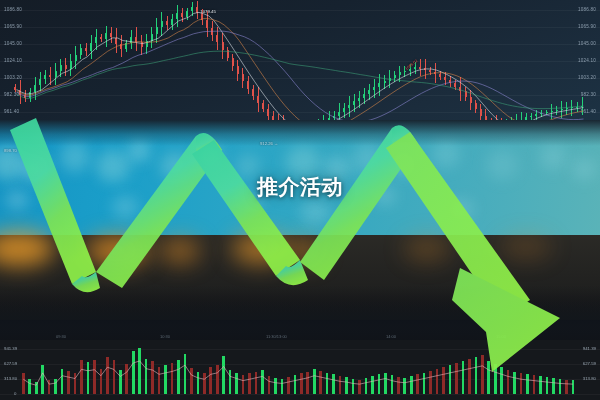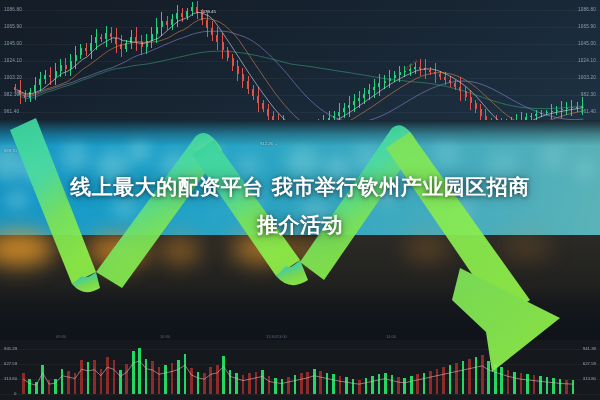--- a/index.html
+++ b/index.html
@@ -787,17 +787,16 @@
 
       <path d="M 392 128 Q 404 118 418 144 L 396 156 Q 394 144 392 142 Z" fill="url(#agrad)"></path>
 
       <path d="M 410 132 L 530 300 L 502 318 L 386 148 Z" fill="url(#agrad2)"></path>
 
       <path d="M 460 268 L 560 318 L 492 372 L 486 332 L 452 300 Z" fill="url(#agrad2)"></path>
     </g>
   </svg>
 
   <div class="headline">
-    <span>线上最大的配资平台 我市举行钦州产业园区招商</span>
     <span class="l2">推介活动</span>
   </div>
 
 </div>
 
 </body></html>

